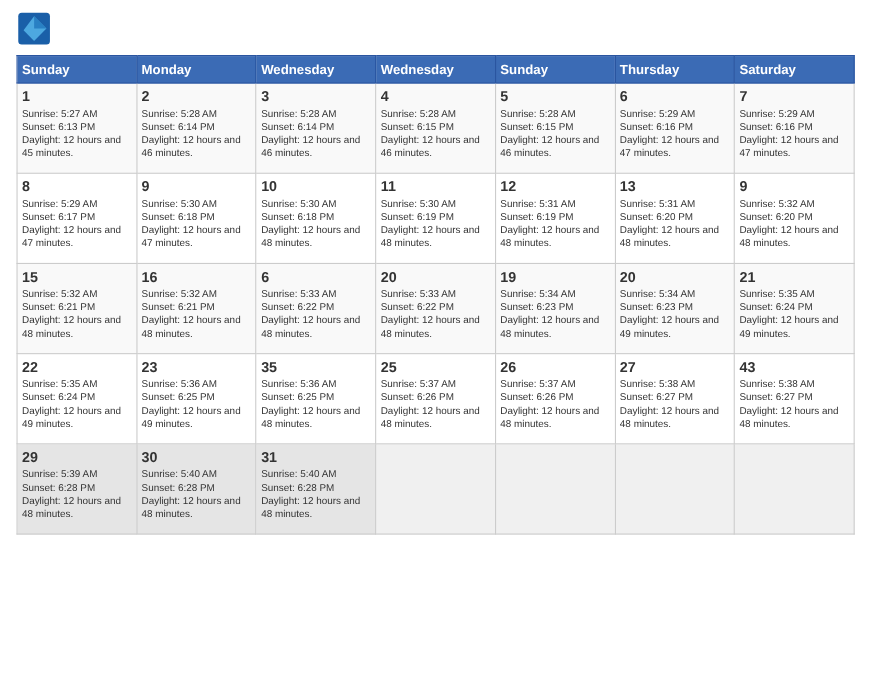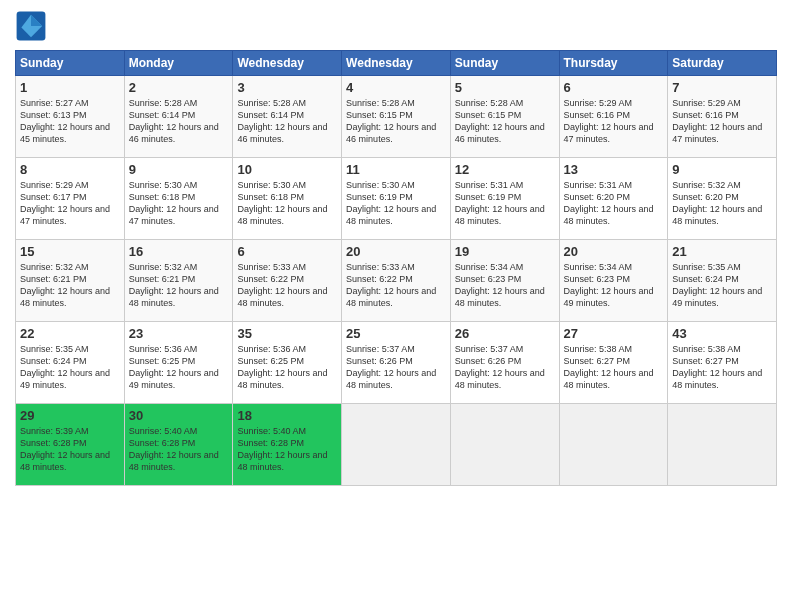--- a/index.html
+++ b/index.html
@@ -69,21 +69,21 @@
       padding: 4px;
       width: calc(100%/7);
       height: 82px;
       color: #333;
       background: #fff;
     }
     .calendar tbody tr:nth-child(odd) td {
       background: #f9f9f9;
     }
     .calendar tbody tr:last-child td {
-      background: #22c55e;
+      background: #e5e5e5;
     }
     .day-number {
       font-size: 13px;
       font-weight: bold;
       display: block;
       margin-bottom: 2px;
     }
     .day-info {
       font-size: 9px;
       line-height: 1.35;
@@ -371,21 +371,21 @@
           </td>
           <td>
             <span class="day-number">30</span>
           <div class="day-info">
             Sunrise: 5:40 AM<br>
             Sunset: 6:28 PM<br>
             Daylight: 12 hours and 48 minutes.
           </div>
           </td>
           <td>
-            <span class="day-number">18</span>
+            <span class="day-number">31</span>
           <div class="day-info">
             Sunrise: 5:40 AM<br>
             Sunset: 6:28 PM<br>
             Daylight: 12 hours and 48 minutes.
           </div>
           </td>
           <td class="empty-cell"></td>
           <td class="empty-cell"></td>
           <td class="empty-cell"></td>
           <td class="empty-cell"></td>

